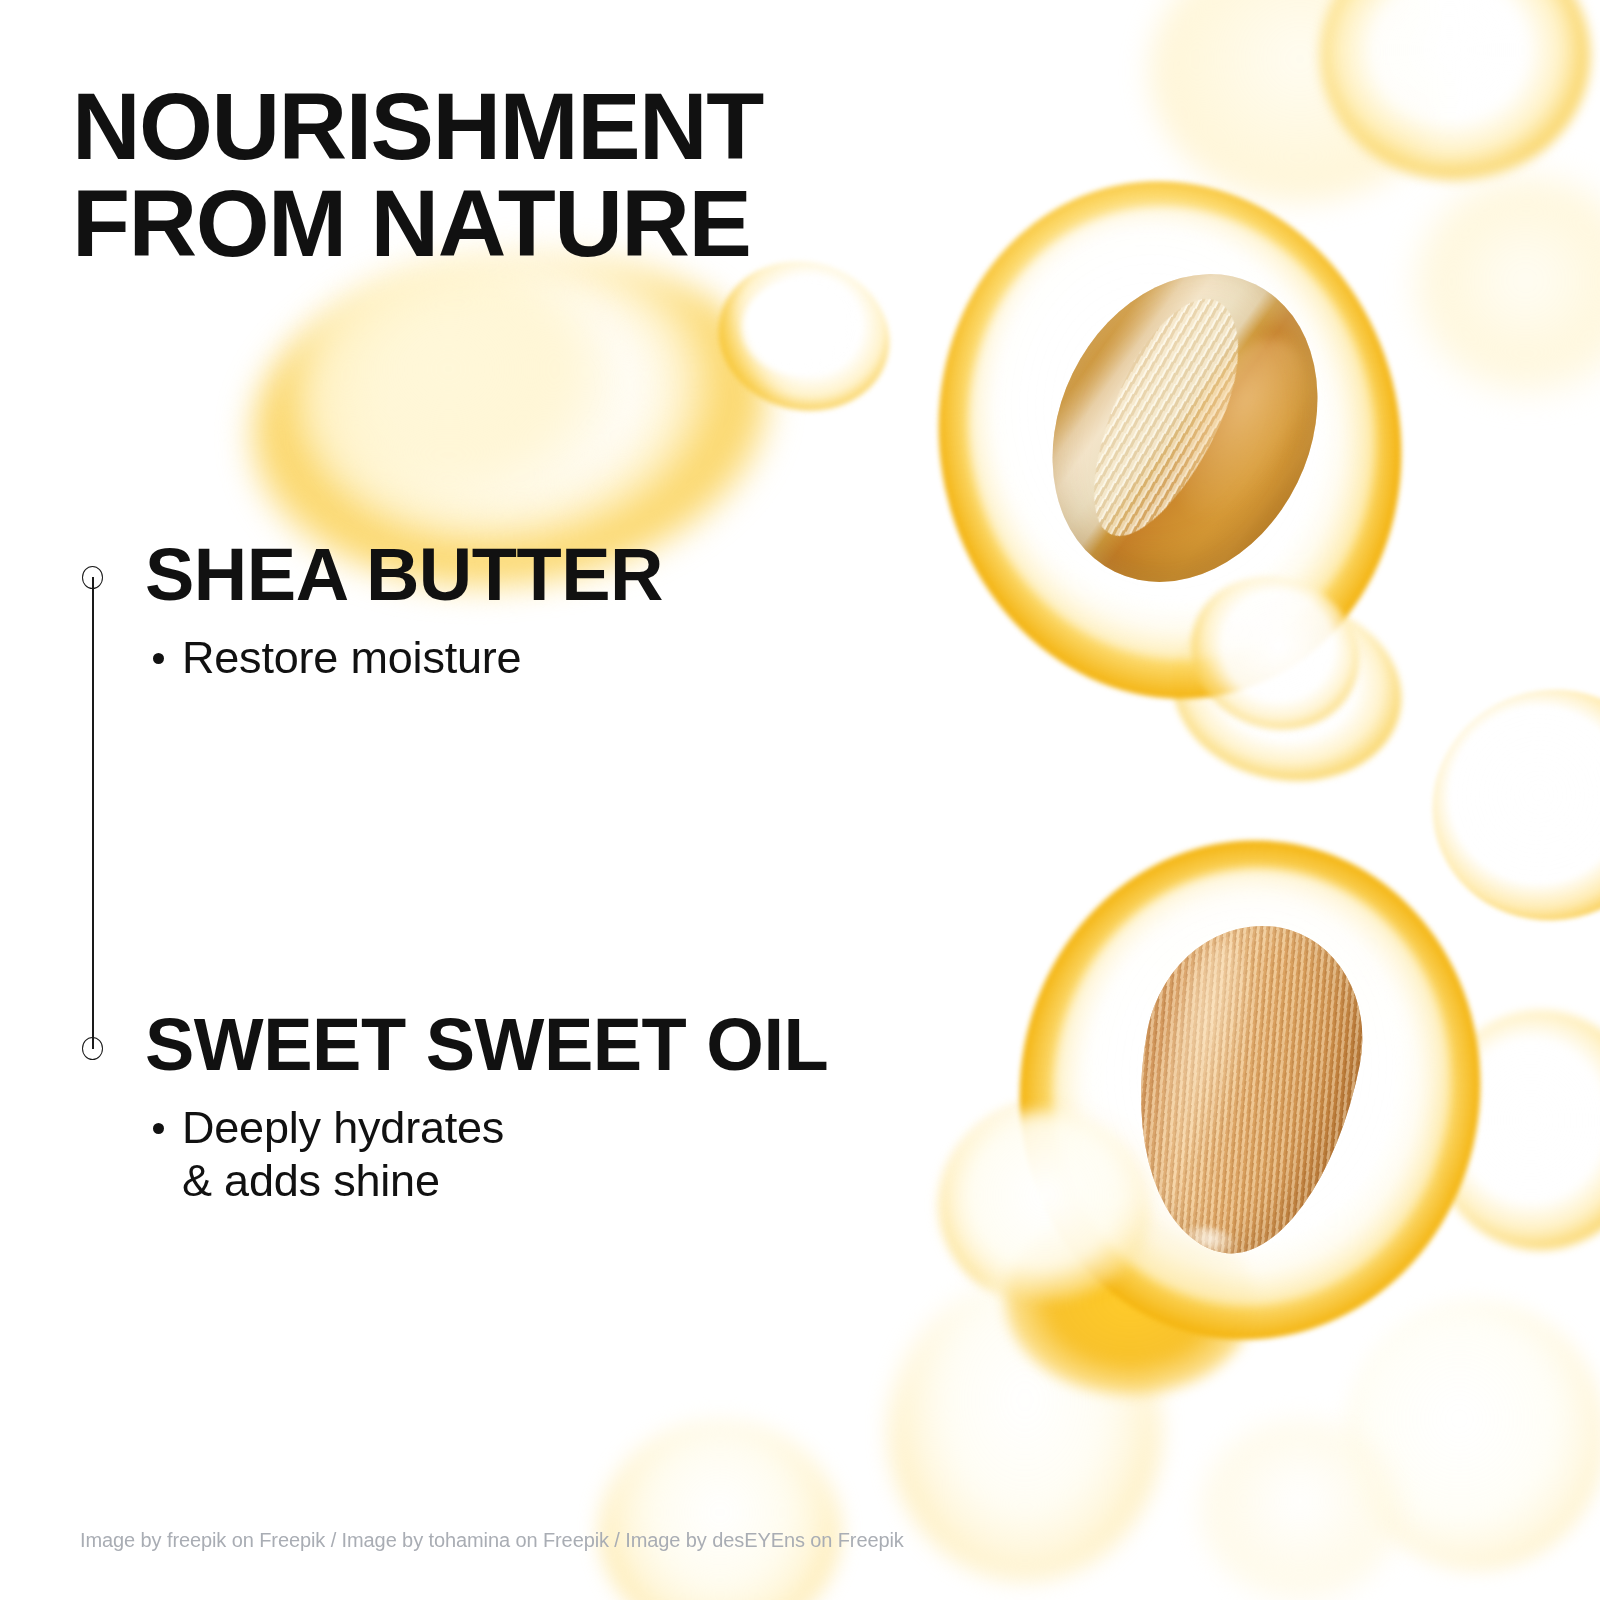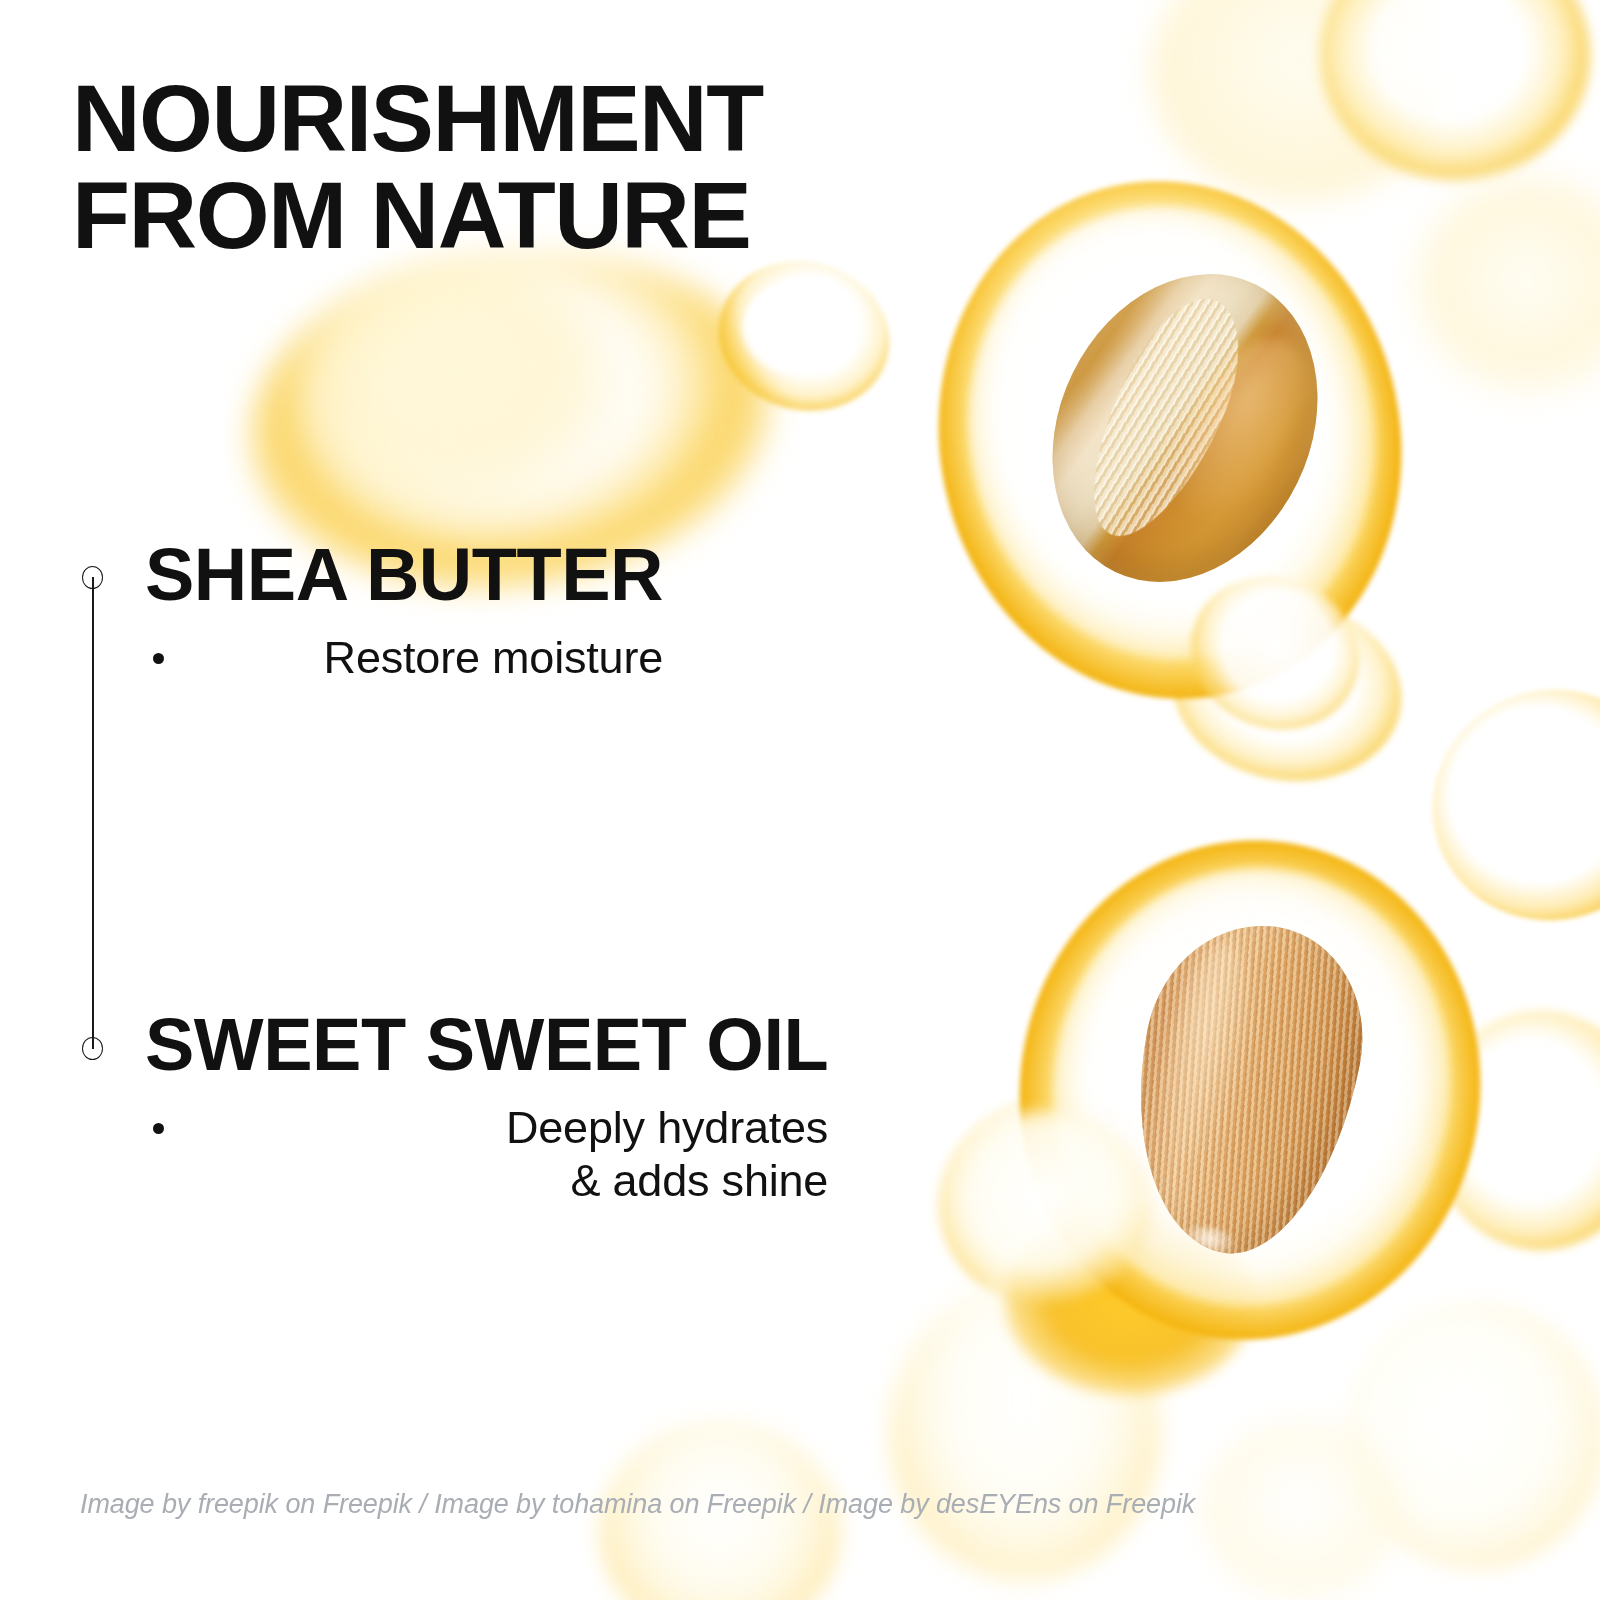--- a/index.html
+++ b/index.html
@@ -308,21 +308,21 @@
   .nut-almond .sheen {
     position:absolute; left:10%; top:8%; width:38%; height:70%;
     border-radius:50%;
     background:radial-gradient(ellipse at 40% 30%, rgba(255,240,215,.45) 0%, rgba(255,230,190,0) 74%);
     filter:blur(6px);
   }
 
   
   .headline {
     position:absolute;
-    left:72px; top:70px;
+    left:72px; top:78px;
     font-size:95px;
     font-weight:700;
     line-height:1.02;
     letter-spacing:-1.5px;
     color:#111111;
     white-space:pre-line;
   }
 
   
   .connector {
@@ -339,21 +339,21 @@
   .connector .node {
     position:absolute;
     left:0; width:21px; height:23px;
     border:1.6px solid #1a1a1a;
     border-radius:50%;
     background:transparent;
   }
   .connector .node.top { top:0; }
   .connector .node.bottom { top:471px; }
 
-  .block { position:absolute; left:145px;text-align:right; }
+  .block { position:absolute; left:145px; }
   #block-shea { top:538px; }
   #block-almond { top:1008px; }
 
   .block-title {
     font-size:74px;
     font-weight:700;
     letter-spacing:-0.5px;
     line-height:1.0;
     color:#111111;
     white-space:nowrap;
@@ -374,26 +374,25 @@
     content:"";
     position:absolute;
     left:8px; top:21px;
     width:11px; height:11px;
     border-radius:50%;
     background:#111111;
   }
 
   .credits {
     position:absolute;
-    left:80px; top:1489px;
-    font-size:27px;
+    left:80px; top:1529px;
+    font-size:20px;
     color:#a9adb4;
     letter-spacing:-0.1px;
     white-space:nowrap;
-    font-style:italic;
   }
 </style>
 </head>
 <body>
 
 <div id="canvas">
 
   <div class="bg-layer">
     <div class="blob b1"></div>
     <div class="blob b1b"></div>

